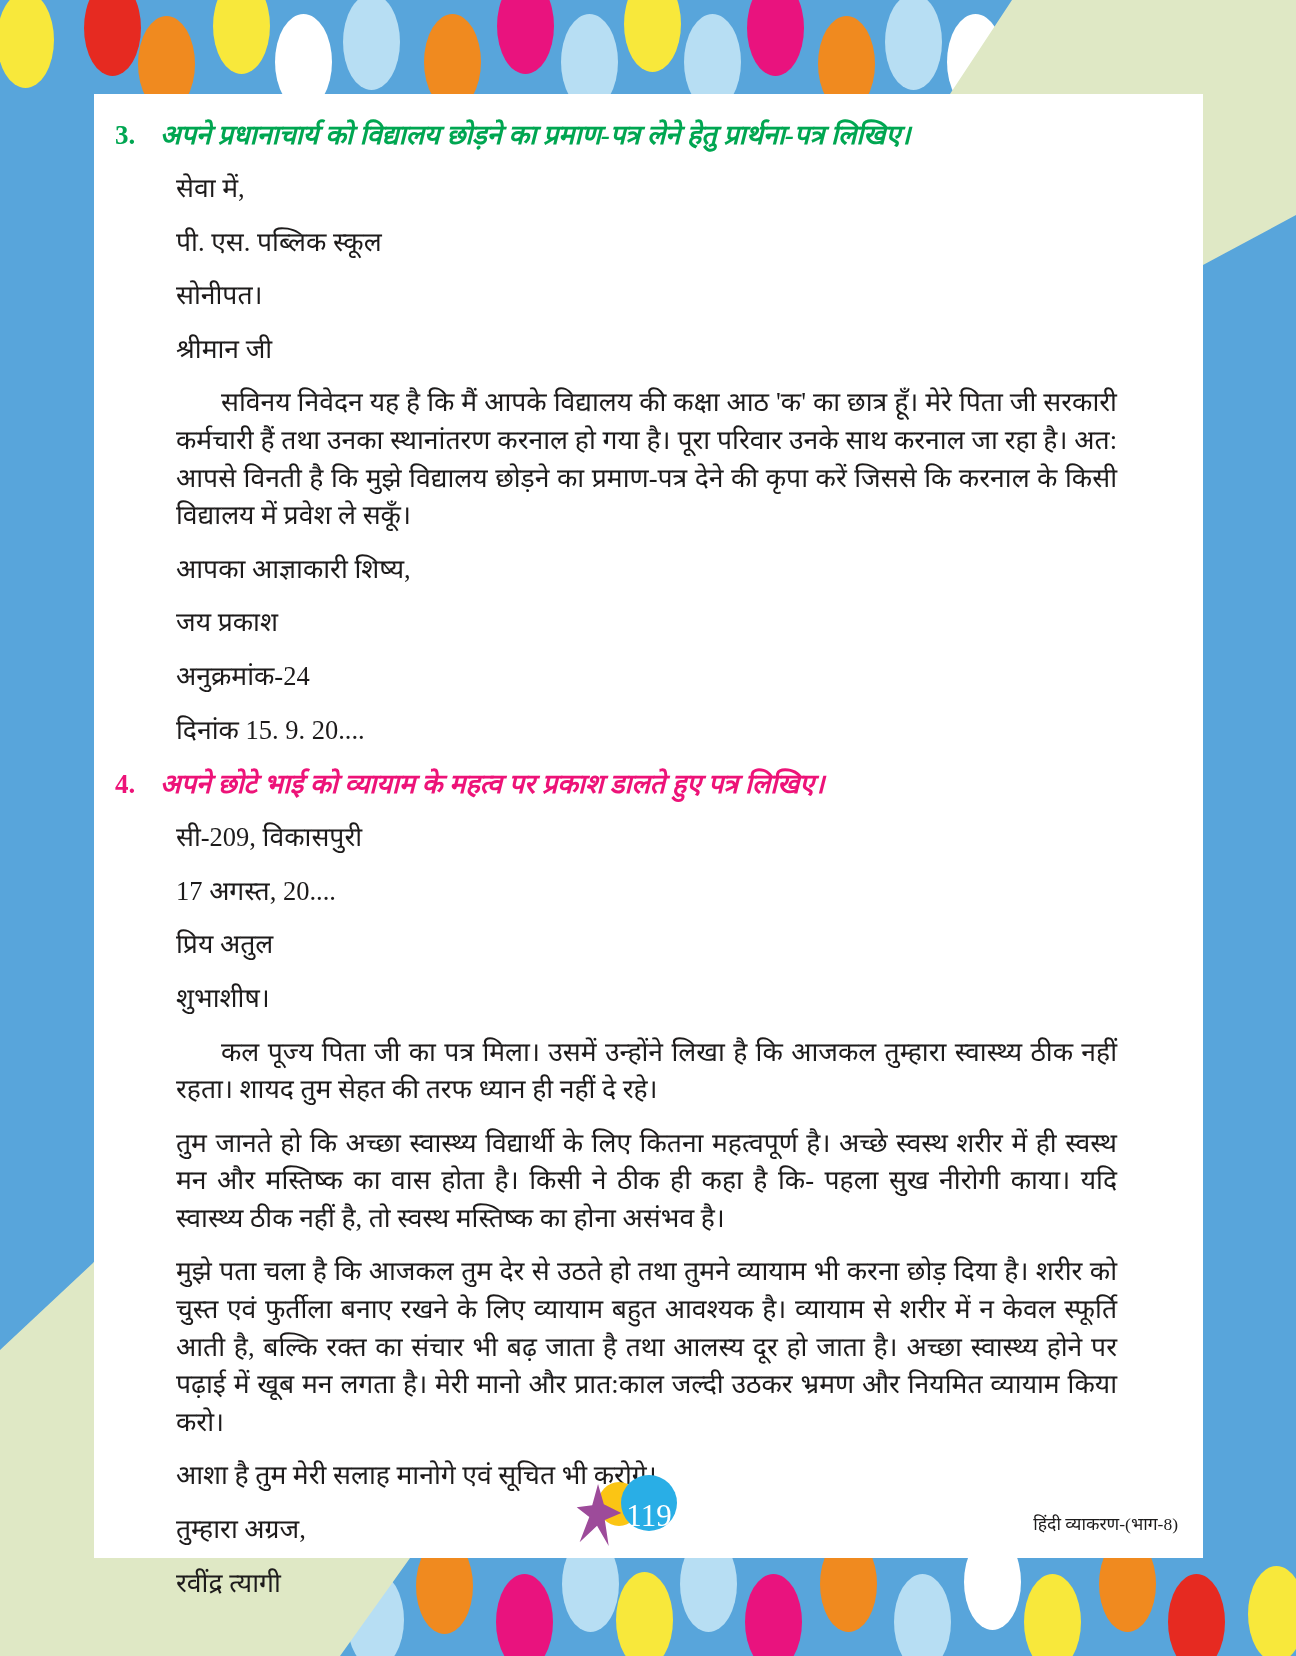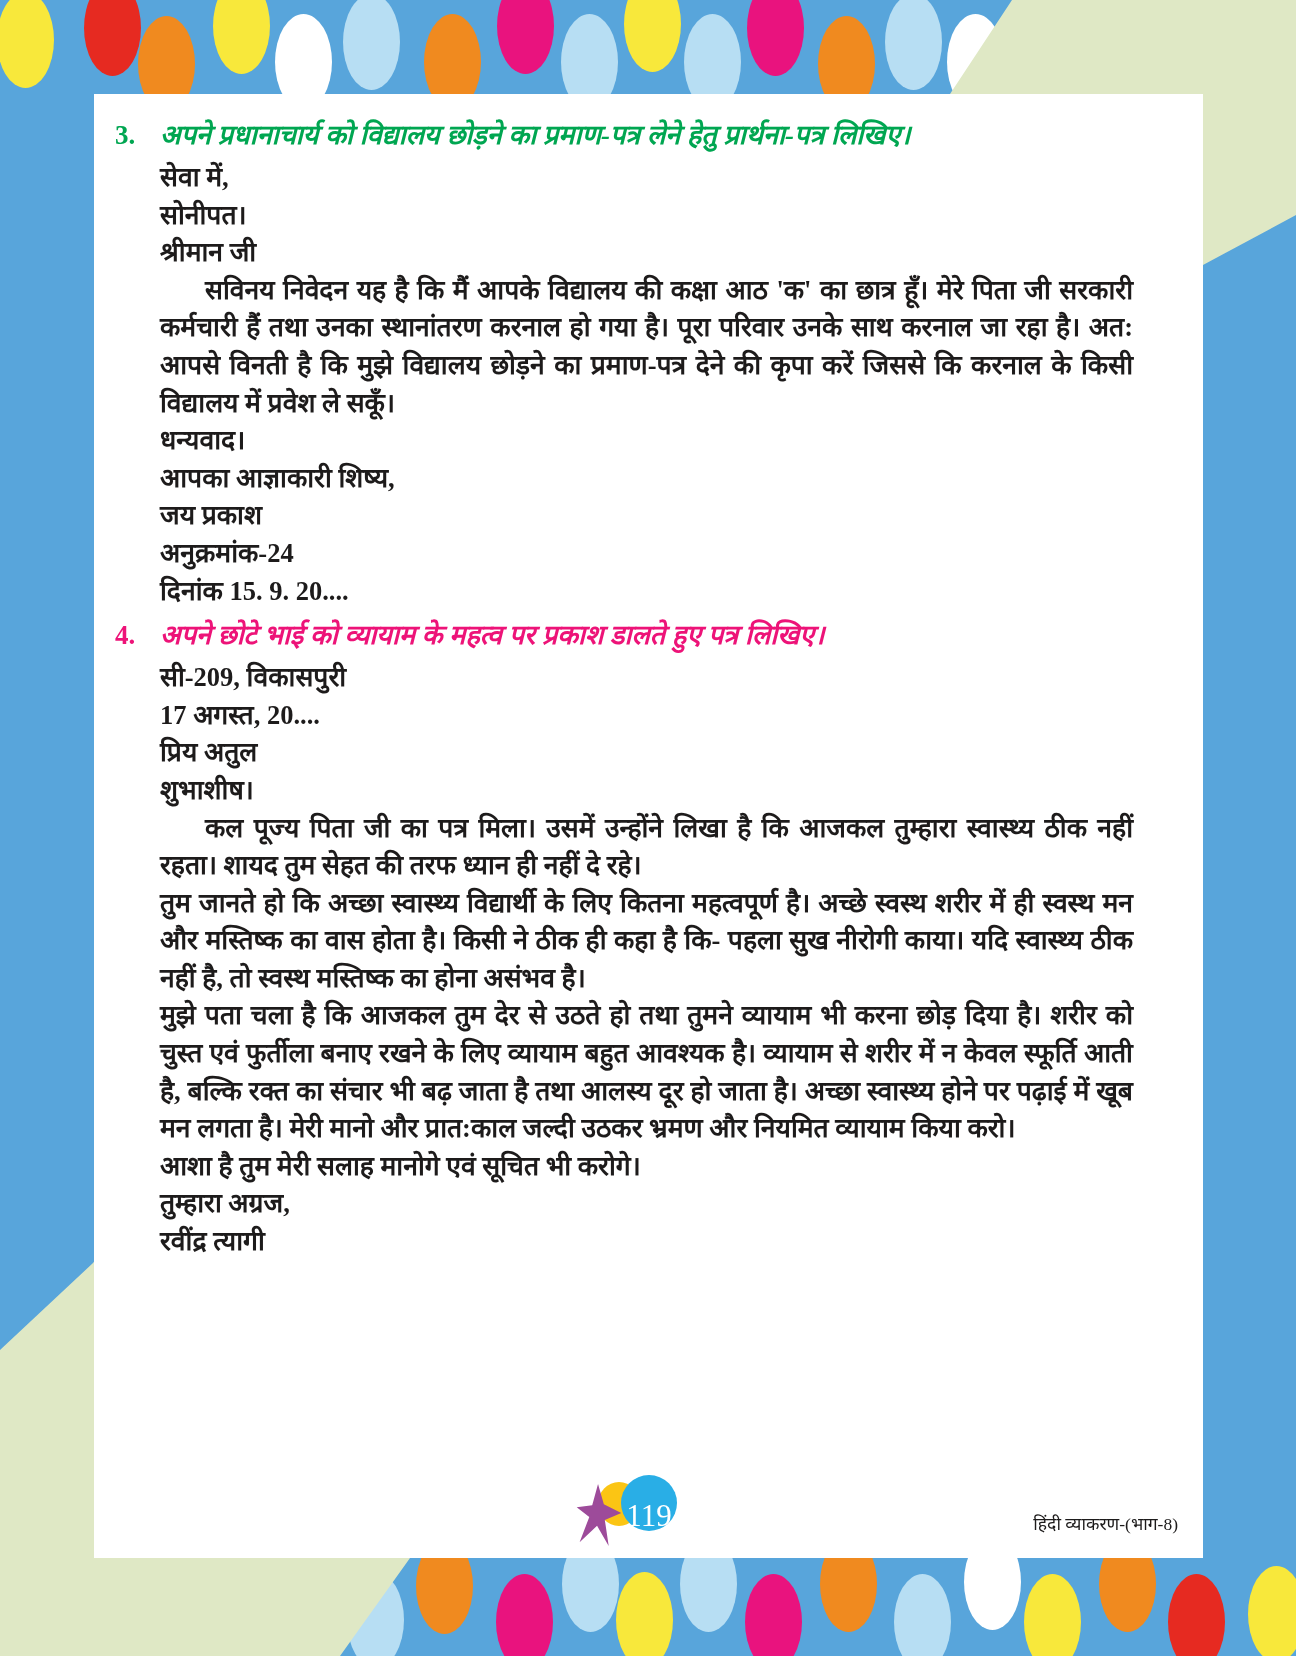--- a/index.html
+++ b/index.html
@@ -22,21 +22,21 @@
     padding:16px 70px 0 66px;
     color:#1d1b1b;font-size:26.5px;line-height:37.6px;
   }
   .q-heading{
     display:flex;align-items:baseline;
     margin:6px 0 5px -45px;
     font-weight:bold;font-size:27px;line-height:38px;
   }
   .q-num{flex:0 0 45px;}
   .q-title{flex:1;font-style:italic;}
-  .blk{margin:0;font-weight:bold;}
+  .blk{margin:16px;}
   .para,.para-indent{text-align:justify;}
   .para-indent{text-indent:45px;}
   .badge{position:absolute;left:576px;top:1472px;width:130px;height:76px;z-index:4;}
   .badge-gold{
     position:absolute;left:22px;top:10px;width:42px;height:44px;border-radius:50%;
     background:var(--badge_gold,#fbc514);
   }
   .badge-blue{
     position:absolute;left:45px;top:3px;width:56px;height:56px;border-radius:50%;
     background:var(--badge_blue,#29aee6);
@@ -92,24 +92,24 @@
   <div class="panel">
     <div class="content">
 
       <section class="letter">
         <div class="q-heading" style="color: rgb(0, 166, 81);">
           <span class="q-num">3.</span>
           <span class="q-title">अपने प्रधानाचार्य को विद्यालय छोड़ने का प्रमाण-पत्र लेने हेतु प्रार्थना-पत्र लिखिए।</span>
         </div>
         <div class="letter-body">
             <p class="blk line">सेवा में,</p>
+            <p class="blk line">पी. एस. पब्लिक स्कूल</p>
             <p class="blk line">सोनीपत।</p>
             <p class="blk line">श्रीमान जी</p>
             <p class="blk para-indent">सविनय निवेदन यह है कि मैं आपके विद्यालय की कक्षा आठ 'क' का छात्र हूँ। मेरे पिता जी सरकारी कर्मचारी हैं तथा उनका स्थानांतरण करनाल हो गया है। पूरा परिवार उनके साथ करनाल जा रहा है। अत: आपसे विनती है कि मुझे विद्यालय छोड़ने का प्रमाण-पत्र देने की कृपा करें जिससे कि करनाल के किसी विद्यालय में प्रवेश ले सकूँ।</p>
-            <p class="blk line">धन्यवाद।</p>
             <p class="blk line">आपका आज्ञाकारी शिष्य,</p>
             <p class="blk line">जय प्रकाश</p>
             <p class="blk line">अनुक्रमांक-24</p>
             <p class="blk line">दिनांक 15. 9. 20....</p>
           </div>
       </section>
 
       <section class="letter">
         <div class="q-heading" style="color: rgb(237, 19, 120);">
           <span class="q-num">4.</span>

